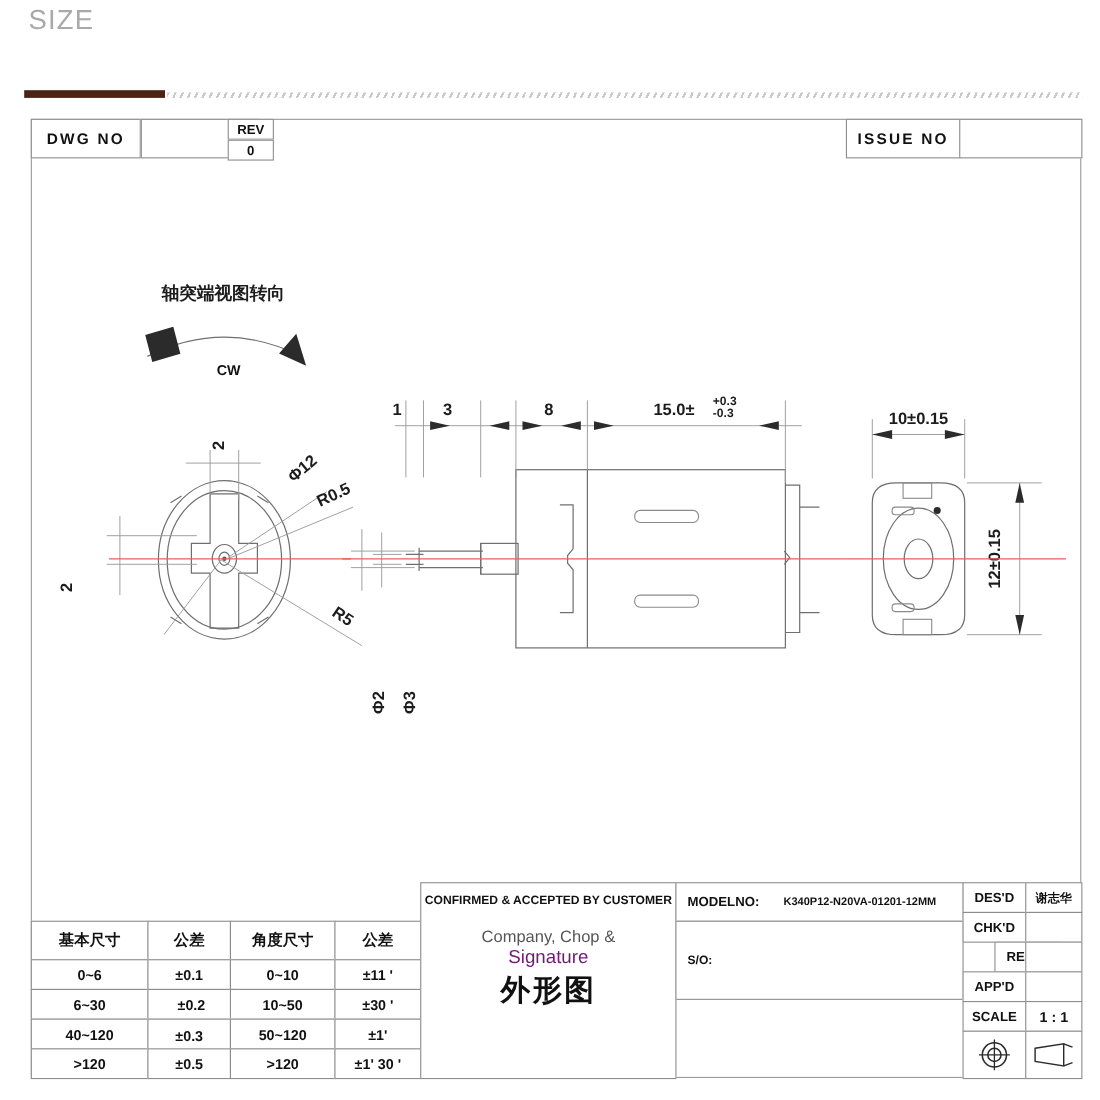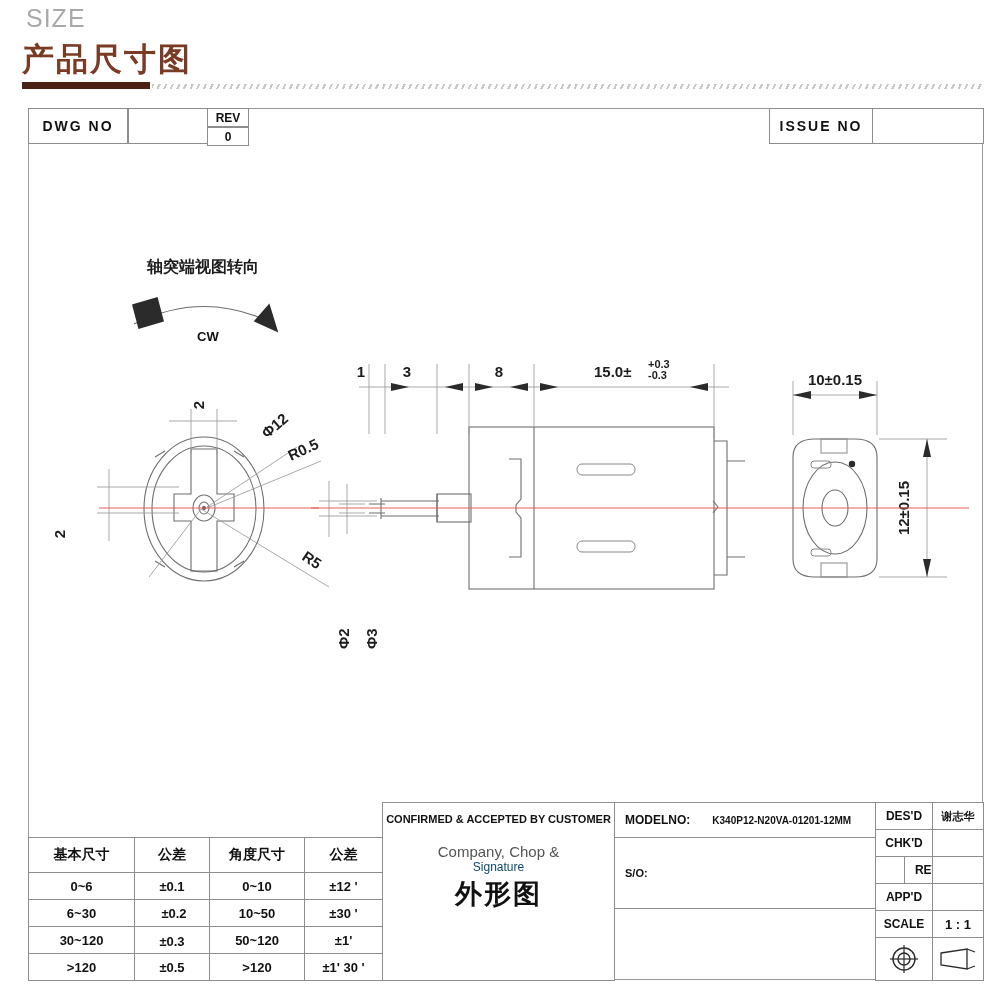--- a/index.html
+++ b/index.html
@@ -86,21 +86,20 @@
   .logo-cn   { font-family:"DejaVu Sans", sans-serif; font-size:8px; color:#7a6a5a; letter-spacing:2px;}
   .model-lbl { font-size:12px; font-weight:bold;text-align:right;}
   .model-val { font-size:10px; font-weight:bold; letter-spacing:0px;}
 </style>
 </head>
 <body>
 
 <div id="root">
 
   <div class="hdr-size">SIZE</div>
-  <div class="hdr-cn">产品尺寸图</div>
   <div class="hdr-bar"></div>
   <div class="hdr-dash"></div>
 
   <div class="frame">
 
     <div class="tb cell-dwgno">
       <span class="tb-lbl">DWG   NO</span>
     </div>
     <div class="tb cell-dwgval">
       <span class="tb-lbl"></span>
@@ -261,38 +260,38 @@
       <div class="bx tol-cell" style="left:0;   top:70px; width:107px; height:28px;">
           <span>0~6</span>
         </div>
       <div class="bx tol-cell" style="left:106px;top:70px; width:76px; height:28px;">
           <span>±0.1</span>
         </div>
       <div class="bx tol-cell" style="left:181px;top:70px; width:96px; height:28px;">
           <span>0~10</span>
         </div>
       <div class="bx tol-cell" style="left:276px;top:70px; width:79px; height:28px;">
-          <span>±12 '</span>
+          <span>±11 '</span>
         </div>
 
       <div class="bx tol-cell" style="left:0;   top:97px; width:107px; height:28px;">
           <span>6~30</span>
         </div>
       <div class="bx tol-cell" style="left:106px;top:97px; width:80px; height:28px;">
           <span>±0.2</span>
         </div>
       <div class="bx tol-cell" style="left:181px;top:97px; width:96px; height:28px;">
           <span>10~50</span>
         </div>
       <div class="bx tol-cell" style="left:276px;top:97px; width:79px; height:28px;">
           <span>±30 '</span>
         </div>
 
       <div class="bx tol-cell" style="left:0;   top:124px;width:107px; height:28px;">
-          <span>30~120</span>
+          <span>40~120</span>
         </div>
       <div class="bx tol-cell" style="left:106px;top:124px;width:76px; height:30px;">
           <span>±0.3</span>
         </div>
       <div class="bx tol-cell" style="left:181px;top:124px;width:96px; height:28px;">
           <span>50~120</span>
         </div>
       <div class="bx tol-cell" style="left:276px;top:124px;width:79px; height:28px;">
           <span>±1'</span>
         </div>
@@ -308,21 +307,21 @@
         </div>
       <div class="bx tol-cell" style="left:276px;top:151px;width:79px; height:28px;">
           <span>±1' 30 '</span>
         </div>
 
       <div class="bx" style="left:354px; top:0; width:233px; height:179px;
                              flex-direction:column; justify-content:flex-start; padding-top:10px;">
         <div style="font-size:11px; font-weight:bold; letter-spacing:0px;">CONFIRMED &amp; ACCEPTED BY CUSTOMER</div>
         <div style="font-size:15px; font-weight:normal; color:#555; margin-top:18px;
                     font-family:'Liberation Sans',sans-serif;">Company, Chop &amp;</div>
-        <div style="font-size:12px; font-weight:normal; color:#0c4a6e;
+        <div style="font-size:17px; font-weight:normal; color:#701a75;
                     font-family:'Liberation Sans',sans-serif;">Signature</div>
         <div style="font-size:27px; font-weight:bold; margin-top:2px;
                     font-family:'DejaVu Sans',sans-serif; letter-spacing:2px;">外形图</div>
       </div>
 
       <div class="bx" style="left:586px; top:0; width:262px; height:36px; justify-content:flex-start; padding-left:10px;">
         <span class="model-lbl">MODELNO:</span>
         <span class="model-val" style="margin-left:22px;">K340P12-N20VA-01201-12MM</span>
       </div>
 

